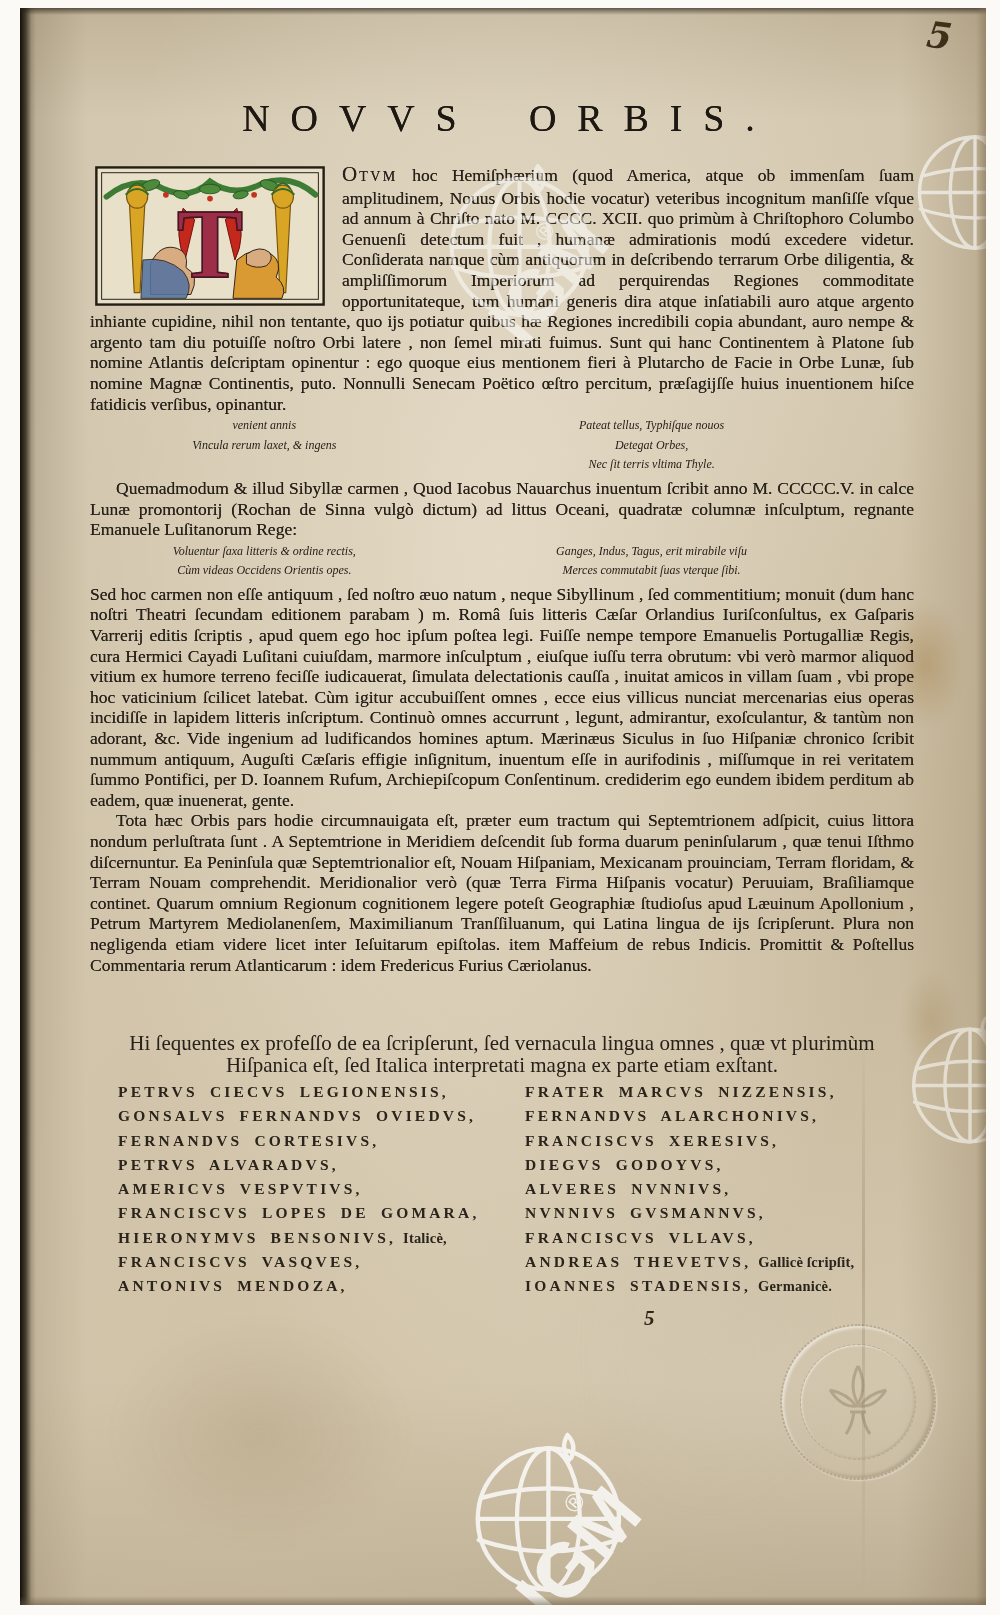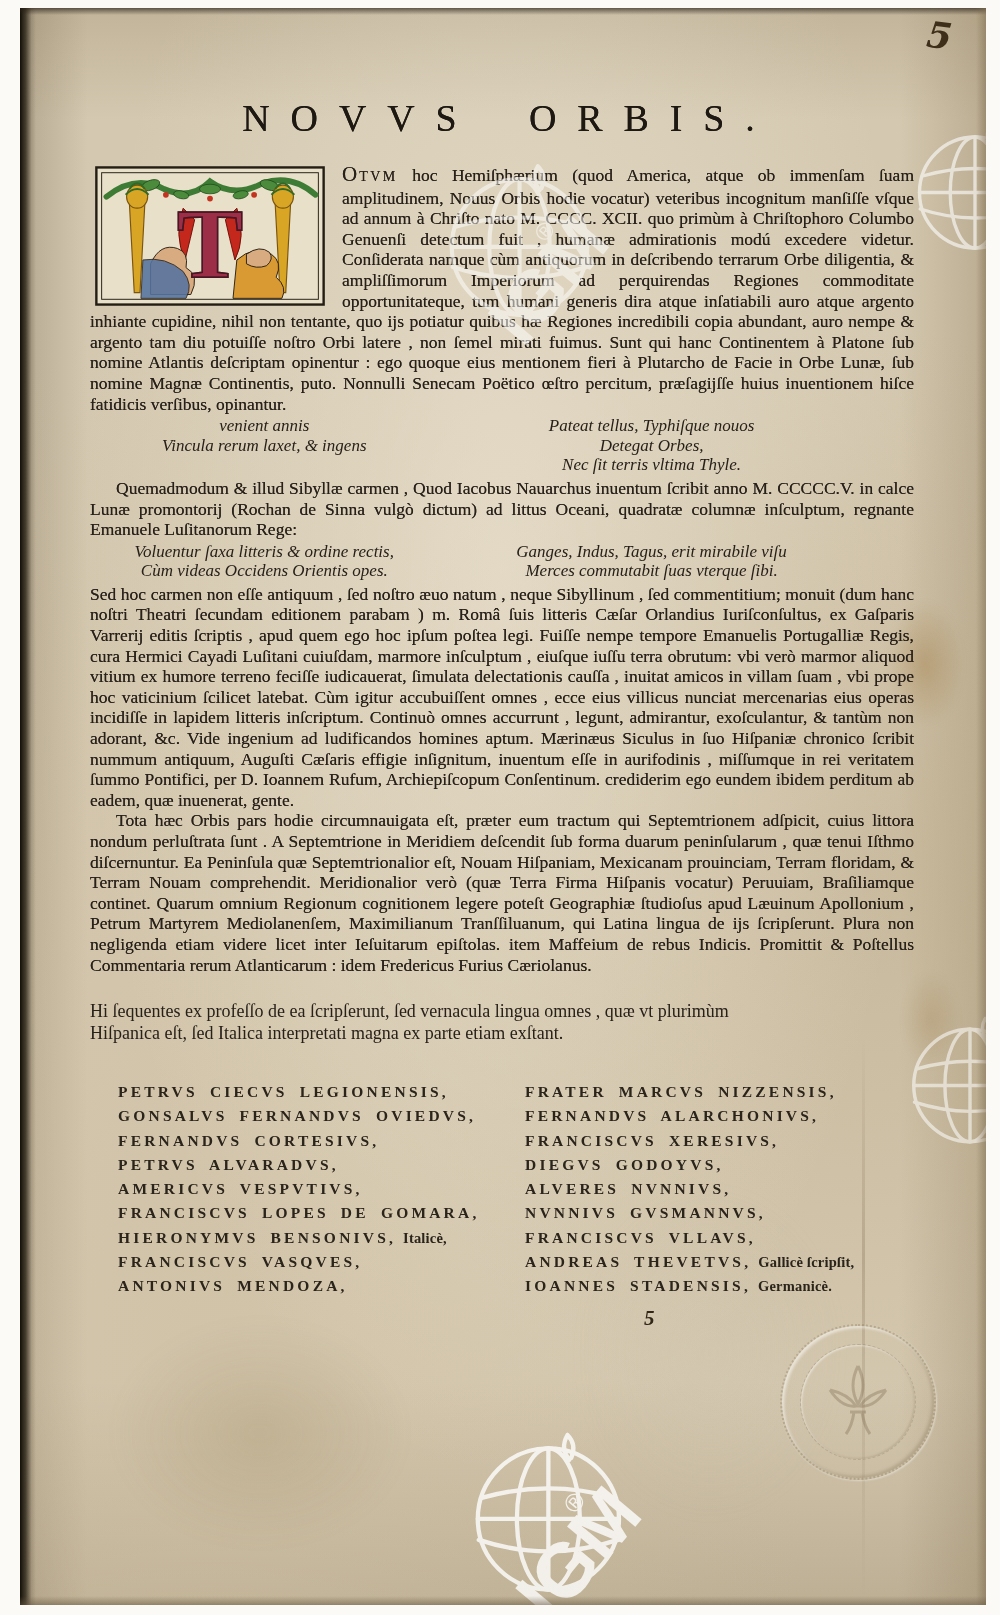--- a/index.html
+++ b/index.html
@@ -25,25 +25,25 @@
   .title{position:absolute;left:12px;right:0;top:88px;text-align:center;font-size:38px;color:#1d1812;
     letter-spacing:.55em;word-spacing:.55em;white-space:nowrap;text-shadow:0 0 .5px #1d1812;z-index:2;}
 
   .content{position:absolute;left:70px;top:156px;width:824px;color:#28211a;font-size:17.5px;line-height:20.6px;
     text-align:justify;z-index:2;text-shadow:0 0 .3px rgba(40,33,26,.8);}
   .content p{margin:0;}
   .woodcut{float:left;width:240px;height:140px;margin:2px 12px 2px 0;}
   .lead-initial{font-size:21px;letter-spacing:2px;}
   .lead-caps{font-size:14px;letter-spacing:2.5px;}
   .indented{text-indent:26px;}
-  .verse{display:flex;font-style:italic;font-size:17px;line-height:19.6px;margin:2px 0 3px 0;text-shadow:none;}
+  .verse{display:flex;font-style:italic;font-size:12px;line-height:19.6px;margin:2px 0 3px 0;text-shadow:none;}
   .verse .vcol-l{width:45%;text-align:center;}
   .verse .vcol-r{width:55%;text-align:center;padding-right:6%;}
 
-  .intro{position:absolute;left:70px;top:992px;width:824px;color:#28211a;font-size:18px;line-height:22px;z-index:2;}
+  .intro{position:absolute;left:70px;top:1024px;width:824px;text-align:center;color:#28211a;font-size:21px;line-height:22px;z-index:2;}
   .intro div{white-space:nowrap;}
 
   .names{position:absolute;left:98px;top:1072px;width:830px;display:grid;grid-template-columns:407px auto;
     color:#2b241b;font-size:15.5px;font-weight:bold;letter-spacing:3.2px;word-spacing:5px;line-height:23.3px;z-index:2;}
   .names .note{font-weight:bold;letter-spacing:.2px;word-spacing:0;font-size:14.5px;margin-left:7px;}
 
   .sig{position:absolute;left:624px;top:1298px;font-size:21px;font-style:italic;font-weight:bold;color:#322717;z-index:2;}
 
   .wm{position:absolute;pointer-events:none;z-index:4;}
   .wm svg{display:block;width:100%;height:100%;}

